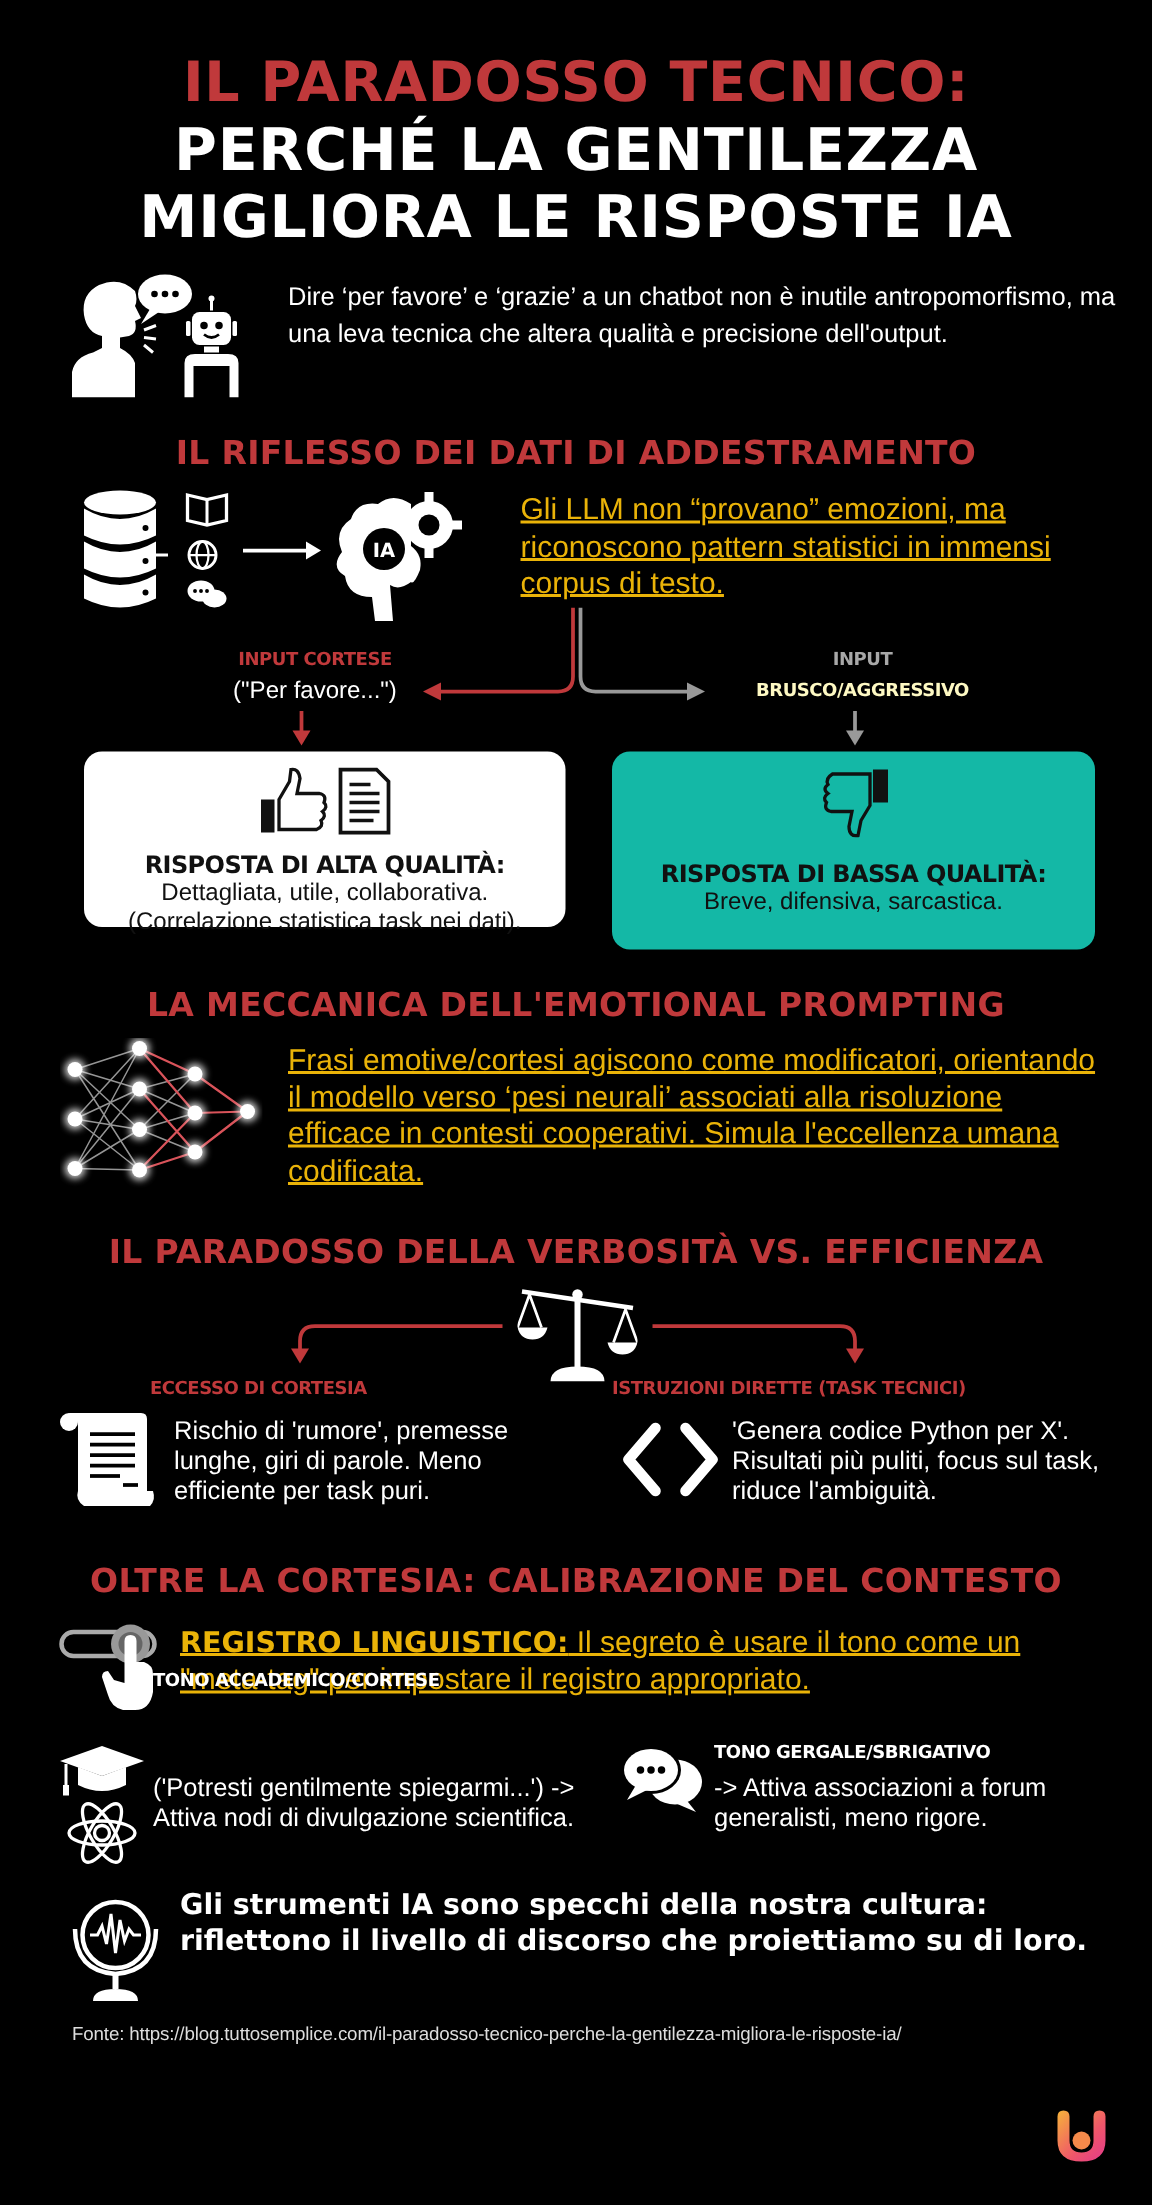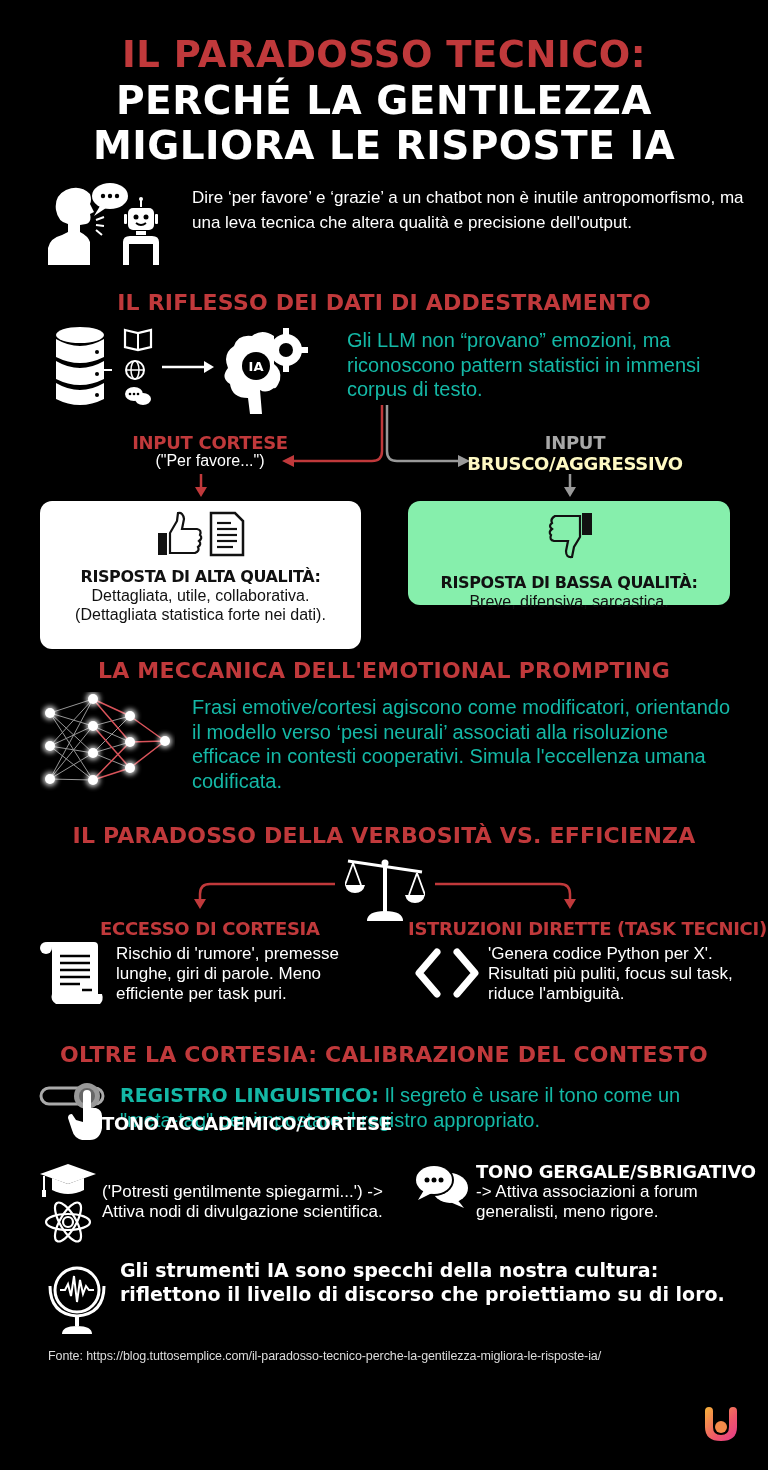--- a/index.html
+++ b/index.html
@@ -5,27 +5,27 @@
   * { box-sizing: border-box; margin: 0; padding: 0; }
   html, body { width: 768px; height: 1470px; background: #000; overflow: hidden; }
   body { position: relative; font-family: "Liberation Sans", "DejaVu Sans", sans-serif; color: #fff; }
   .abs { position: absolute; }
   .title-line { width: 768px; text-align: center; font-family: "DejaVu Sans", sans-serif; font-weight: bold; letter-spacing: 0.5px; }
   .t1 { top: 33px; font-size: 37px; color: #c0393b; }
   .t2 { top: 78px; font-size: 39px; color: #fff; }
   .t3 { top: 123px; font-size: 39px; color: #fff; }
   .intro { left: 192px; top: 185px; width: 560px; font-size: 17px; line-height: 25px; }
   .section-h { width: 768px; text-align: center; font-family: "DejaVu Sans", sans-serif; font-weight: bold; color: #c0393b; font-size: 22px; letter-spacing: 0.2px; }
-  .body-txt { font-size: 20px; line-height: 24.5px; color: #14b8a6; }
+  .body-txt { font-size: 20px; line-height: 24.5px; color: #eab308; text-decoration: underline; }
   .box { border-radius: 12px; text-align: center; }
-  .box-white { left: 40px; top: 501px; width: 321px; height: 148px; background: #fff; color: #111; }
-  .box-gray { left: 408px; top: 501px; width: 322px; height: 104px; background: #86efac; color: #111; text-align: center; }
+  .box-white { left: 56px; top: 501px; width: 321px; height: 117px; background: #fff; color: #111; }
+  .box-gray { left: 408px; top: 501px; width: 322px; height: 132px; background: #14b8a6; color: #111; text-align: center; }
   .box-title { font-weight: bold; font-size: 16px; font-family: "DejaVu Sans", sans-serif; letter-spacing: -0.4px; }
   .box-txt { font-size: 16px; line-height: 19px; }
-  .small-h { font-weight: bold; font-size: 18px; font-family: "DejaVu Sans", sans-serif; letter-spacing: -0.3px; }
+  .small-h { font-weight: bold; font-size: 12px; font-family: "DejaVu Sans", sans-serif; letter-spacing: -0.3px; }
   .mid-txt { font-size: 17px; line-height: 20px; }
   .url { left: 48px; top: 1349px; font-size: 12.5px; color: #ddd; letter-spacing: -0.1px; }
   svg { display: block; }
 </style>
 </head>
 <body>
 
 <div class="abs title-line t1">IL PARADOSSO TECNICO:</div>
 <div class="abs title-line t2">PERCHÉ LA GENTILEZZA</div>
 <div class="abs title-line t3">MIGLIORA LE RISPOSTE IA</div>
@@ -137,21 +137,21 @@
           <line x1="8" y1="12" x2="22" y2="12"></line>
           <line x1="8" y1="18" x2="28" y2="18"></line>
           <line x1="8" y1="24" x2="28" y2="24"></line>
           <line x1="8" y1="30" x2="28" y2="30"></line>
           <line x1="8" y1="36" x2="24" y2="36"></line>
         </g>
     </svg>
   </div>
   <div class="box-title" style="margin-top:10px;">RISPOSTA DI ALTA QUALITÀ:</div>
   <div class="box-txt">Dettagliata, utile, collaborativa.</div>
-  <div class="box-txt">(Dettagliata statistica forte nei dati).</div>
+  <div class="box-txt">(Correlazione statistica task nei dati).</div>
 </div>
 
 <div class="abs box box-gray">
   <div style="display:flex;justify-content:center;margin-top:10px;">
     <svg width="50" height="48" viewBox="0 0 50 48">
       <rect x="38" y="2" width="10" height="22" fill="#111"></rect>
       <path d="M36 26 L30 36 L28 46 Q22 47 22 40 L24 30 L10 30 Q5 29 7 24 Q4 21 8 18 Q4 15 8 12 Q6 8 11 5 L36 5 Z" fill="none" stroke="#111" stroke-width="2.2"></path>
     </svg>
   </div>
   <div class="box-title" style="margin-top:14px;">RISPOSTA DI BASSA QUALITÀ:</div>

